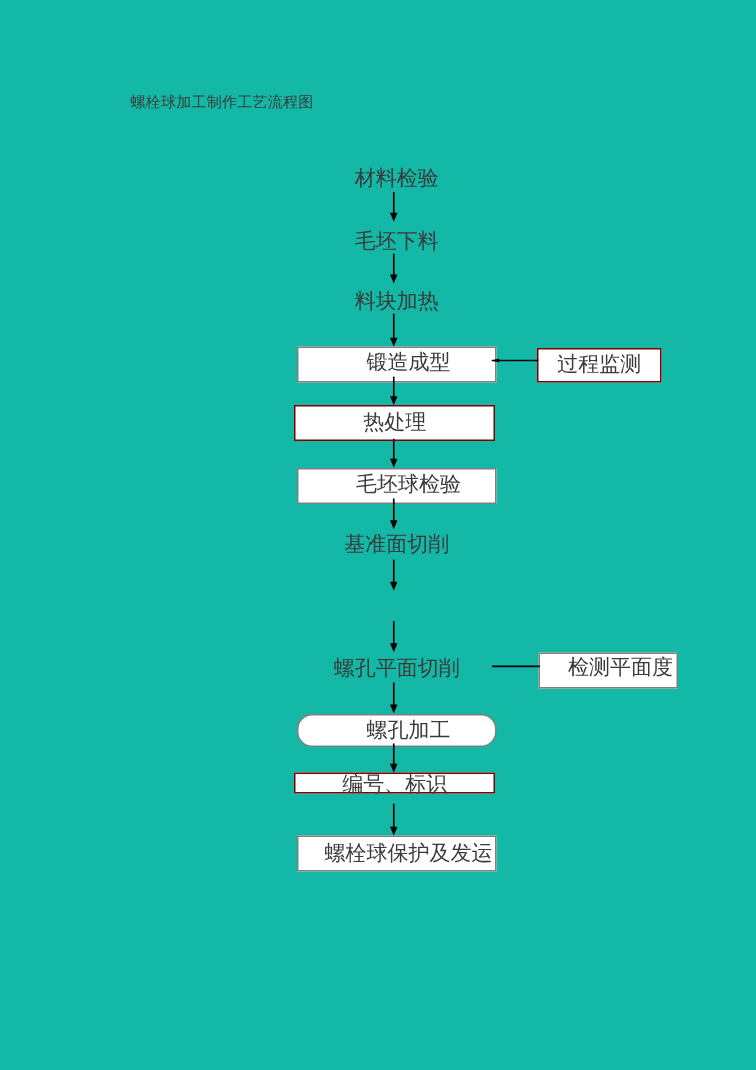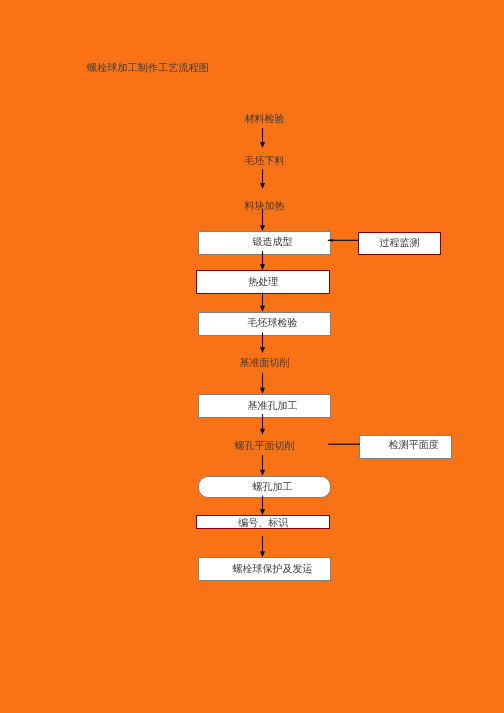--- a/index.html
+++ b/index.html
@@ -1,33 +1,33 @@
 <!DOCTYPE html>
 <html style="background: rgb(255, 255, 255);"><head>
 <meta charset="utf-8">
 <title>flowchart</title>
 <style>
   html,body{margin:0;padding:0;background:#ffffff;}
   body{width:504px;height:713px;overflow:hidden;
        font-family:"Liberation Serif",serif;
        -webkit-font-smoothing:antialiased;
        text-rendering:geometricPrecision;}
-  #page{position:relative;width:504px;height:713px;background:#f97316;overflow:hidden;
+  #page{position:relative;width:504px;height:713px;background:#14b8a6;overflow:hidden;
         
         will-change:transform;}
 
   .title{position:absolute;left:87px;top:62.5px;font-size:10px;line-height:12px;
          color:#3a3a3a;white-space:nowrap;letter-spacing:0.17px;}
 
   #edge-layer{position:absolute;left:0;top:0;width:504px;height:713px;z-index:3;
               pointer-events:none;}
   #node-layer{position:absolute;left:0;top:0;width:504px;height:713px;z-index:2;}
 
   .node{position:absolute;display:flex;align-items:center;justify-content:center;
-        font-size:10px;line-height:9px;color:#3a3a3a;white-space:nowrap;
+        font-size:14px;line-height:9px;color:#3a3a3a;white-space:nowrap;
         box-sizing:border-box;background:#ffffff;}
   .node.plain{border:0;background:transparent;}
   .node.boxed{border:1px solid #808080;padding-left:16px;}
   .node.boxed-red{border:1px solid #800000;}
   .node > span{display:block;}
 
   
   #node-n1 {left:198.5px; top:109.0px;  width:132px;   height:20px;}
   #node-n2 {left:198.5px; top:150.0px;  width:132px;   height:20px;}
   #node-n3 {left:198.5px; top:191.0px;  width:132px;   height:20px;}
@@ -114,37 +114,34 @@
   </svg>
 
   <div id="node-layer">
 
     <div class="node plain" id="node-n1" style="color: rgb(58, 58, 58);">
         <span>材料检验</span>
       </div>
     <div class="node plain" id="node-n2" style="color: rgb(58, 58, 58);">
         <span>毛坯下料</span>
       </div>
-    <div class="node plain" id="node-n3" style="color: rgb(58, 58, 58); align-items: flex-end;">
+    <div class="node plain" id="node-n3" style="color: rgb(58, 58, 58);">
         <span>料块加热</span>
       </div>
     <div class="node boxed" id="node-n4" style="color: rgb(58, 58, 58); border-color: rgb(128, 128, 128);">
         <span>锻造成型</span>
       </div>
     <div class="node boxed-red" id="node-n5" style="color: rgb(58, 58, 58); border-color: rgb(128, 0, 0);">
         <span>热处理</span>
       </div>
     <div class="node boxed" id="node-n6" style="color: rgb(58, 58, 58); border-color: rgb(128, 128, 128);">
         <span>毛坯球检验</span>
       </div>
     <div class="node plain" id="node-n7" style="color: rgb(58, 58, 58);">
         <span>基准面切削</span>
-      </div>
-    <div class="node boxed" id="node-n8" style="color: rgb(58, 58, 58); border-color: rgb(128, 128, 128);">
-        <span>基准孔加工</span>
       </div>
     <div class="node plain" id="node-n9" style="color: rgb(58, 58, 58);">
         <span>螺孔平面切削</span>
       </div>
     <div class="node boxed" id="node-n10" style="color: rgb(58, 58, 58); border-color: rgb(128, 128, 128);">
         <span>螺孔加工</span>
       </div>
     <div class="node boxed-red" id="node-n11" style="color: rgb(58, 58, 58); border-color: rgb(128, 0, 0);">
         <span>编号、标识</span>
       </div>

